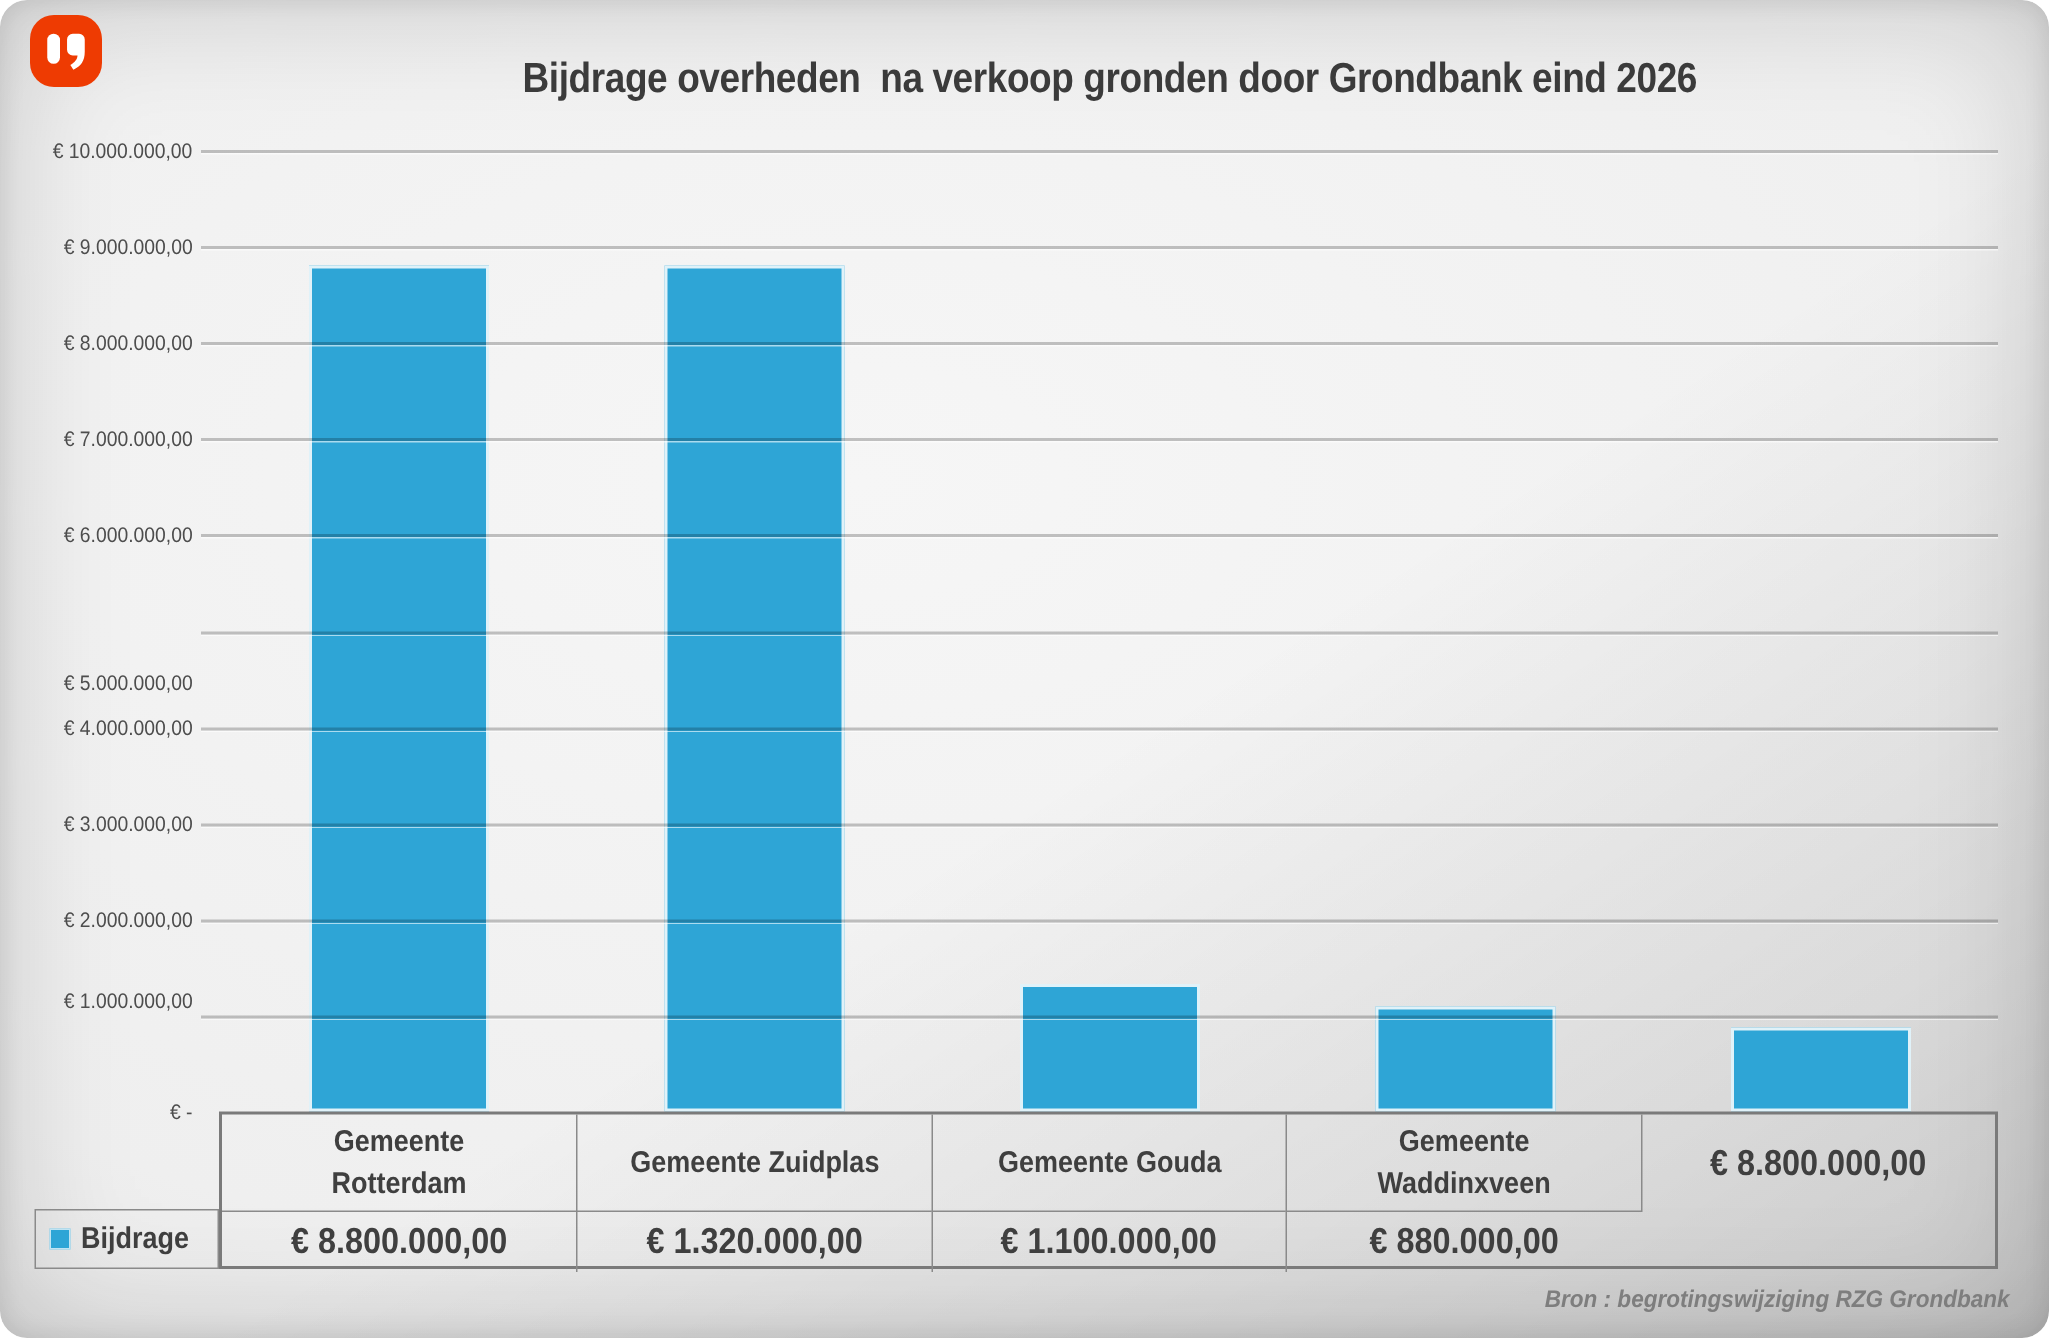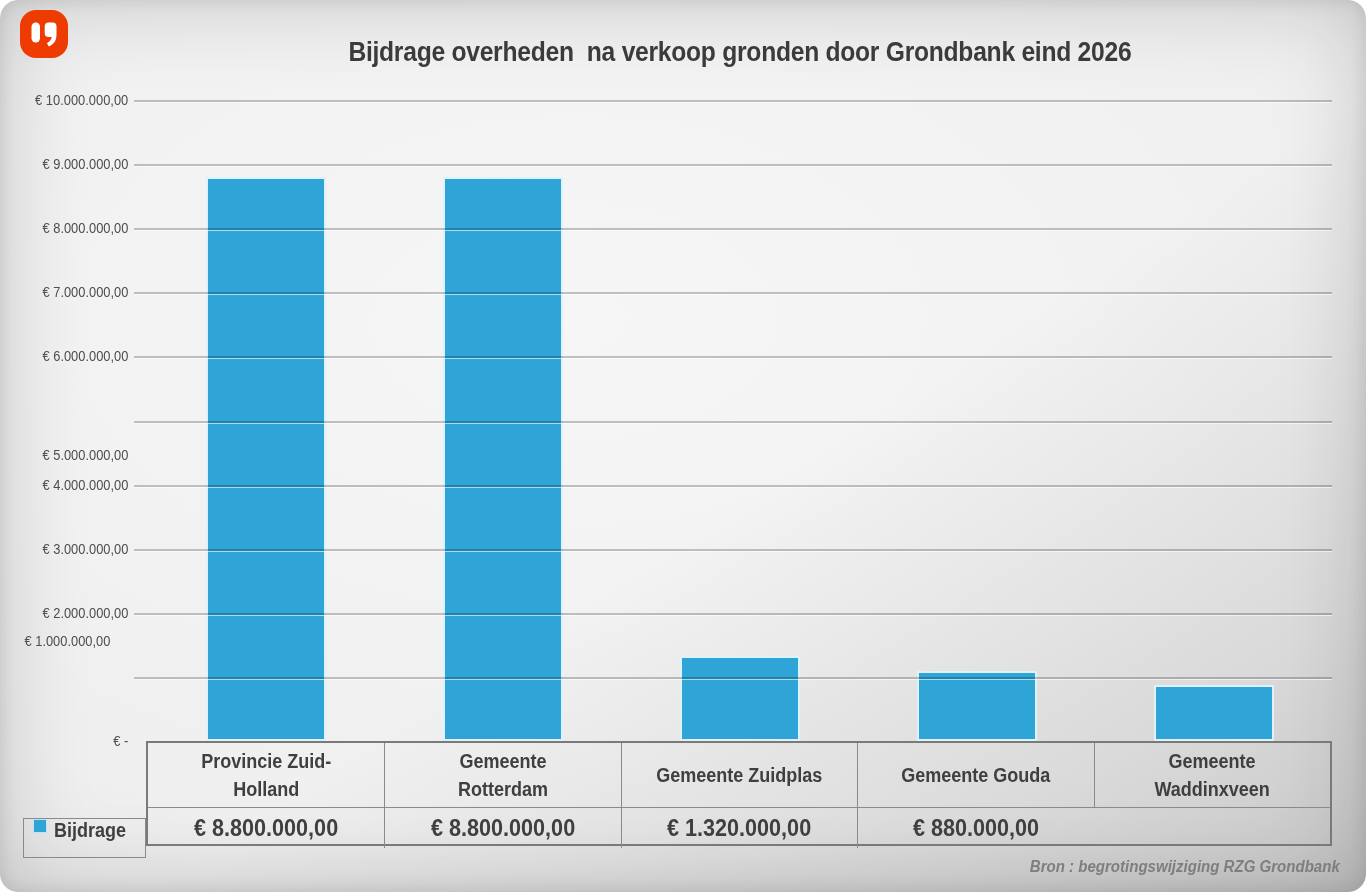--- a/index.html
+++ b/index.html
@@ -54,21 +54,21 @@
     color:#3f3f3f;font-weight:bold;text-align:center;
   }
   .cell:nth-child(5n+1){border-left:none;}
   .cell.hdr{font-size:20px;line-height:1.4;border-bottom:1.5px solid #8a8a8a;}
   .cell .cond{display:inline-block;transform:scaleX(0.9);transform-origin:center;white-space:pre-line;}
   .cell.val{font-size:24px;}
   
   #legend{
     position:absolute;left:23px;top:806px;width:123px;height:40px;z-index:3;
     border:1.5px solid #8a8a8a;box-sizing:border-box;
-    display:flex;padding-left:9px;margin-top:12px;
+    display:flex;align-items:center;padding-left:9px;
   }
   #legend .swatch{width:14px;height:14px;margin-right:7px;border:1px solid rgba(255,255,255,0.7);box-sizing:border-box;}
   #legend .ltext{font-size:20px;font-weight:bold;color:#3f3f3f;display:inline-block;transform:scaleX(0.9);transform-origin:left center;}
   
   #source{
     position:absolute;right:26px;top:858px;
     font-size:16px;font-style:italic;font-weight:bold;color:#7e7e7e;text-decoration:underline;
   }
   #source .cond{display:inline-block;transform:scaleX(0.94);transform-origin:right center;white-space:pre;}
 </style>
@@ -90,21 +90,21 @@
   <div id="ylabels">
       <div class="ylab" style="top: 91px; margin-left: 20px;"><span class="cond">€ 10.000.000,00</span></div>
       <div class="ylab" style="top: 155.1px;"><span class="cond">€ 9.000.000,00</span></div>
       <div class="ylab" style="top: 219.2px;"><span class="cond">€ 8.000.000,00</span></div>
       <div class="ylab" style="top: 283.3px;"><span class="cond">€ 7.000.000,00</span></div>
       <div class="ylab" style="top: 347.4px;"><span class="cond">€ 6.000.000,00</span></div>
       <div class="ylab" style="top: 414px; margin-top: 32px;"><span class="cond">€ 5.000.000,00</span></div>
       <div class="ylab" style="top: 475.6px;"><span class="cond">€ 4.000.000,00</span></div>
       <div class="ylab" style="top: 539.7px; text-align: right;"><span class="cond">€ 3.000.000,00</span></div>
       <div class="ylab" style="top: 603.8px;"><span class="cond">€ 2.000.000,00</span></div>
-      <div class="ylab" style="top: 632px; text-align: center;"><span class="cond">€ 1.000.000,00</span></div>
+      <div class="ylab" style="top: 658px;"><span class="cond">€ 1.000.000,00</span></div>
       <div class="ylab" style="top: 732px;"><span class="cond">€ -</span></div>
     </div>
 
   <div id="plot">
       <div class="bar" style="left: 58.4px; width: 120px; height: 564.08px; background: rgb(46, 165, 214);"></div>
       <div class="bar" style="left: 295.2px; width: 120px; height: 564.08px; background: rgb(46, 165, 214);"></div>
       <div class="bar" style="left: 532px; width: 120px; height: 84.612px; background: rgb(46, 165, 214);"></div>
       <div class="bar" style="left: 768.8px; width: 120px; height: 70.51px; background: rgb(46, 165, 214);"></div>
       <div class="bar" style="left: 1005.6px; width: 120px; height: 56.408px; background: rgb(46, 165, 214);"></div>
       <div class="gridline" style="top: 0px;"></div>
@@ -113,24 +113,20 @@
       <div class="gridline" style="top: 192.3px;"></div>
       <div class="gridline" style="top: 256.4px;"></div>
       <div class="gridline" style="top: 320.5px;"></div>
       <div class="gridline" style="top: 384.6px;"></div>
       <div class="gridline" style="top: 448.7px;"></div>
       <div class="gridline" style="top: 512.8px;"></div>
       <div class="gridline" style="top: 576.9px;"></div>
     </div>
 
   <div id="dtable">
-      <div class="cell hdr">
-        <span class="cond">Provincie Zuid-
-Holland</span>
-      </div>
       <div class="cell hdr">
         <span class="cond">Gemeente
 Rotterdam</span>
       </div>
       <div class="cell hdr">
         <span class="cond">Gemeente Zuidplas</span>
       </div>
       <div class="cell hdr">
         <span class="cond">Gemeente Gouda</span>
       </div>
@@ -141,20 +137,23 @@
       <div class="cell val">
         <span class="cond">€ 8.800.000,00</span>
       </div>
       <div class="cell val">
         <span class="cond">€ 8.800.000,00</span>
       </div>
       <div class="cell val">
         <span class="cond">€ 1.320.000,00</span>
       </div>
       <div class="cell val">
+        <span class="cond">€ 1.100.000,00</span>
+      </div>
+      <div class="cell val">
         <span class="cond">€ 880.000,00</span>
       </div>
     </div>
 
   <div id="legend">
     <span class="swatch" style="background: rgb(46, 165, 214);"></span>
     <span class="ltext">Bijdrage</span>
   </div>
 
   <div id="source"><span class="cond">Bron : begrotingswijziging RZG Grondbank</span></div>

